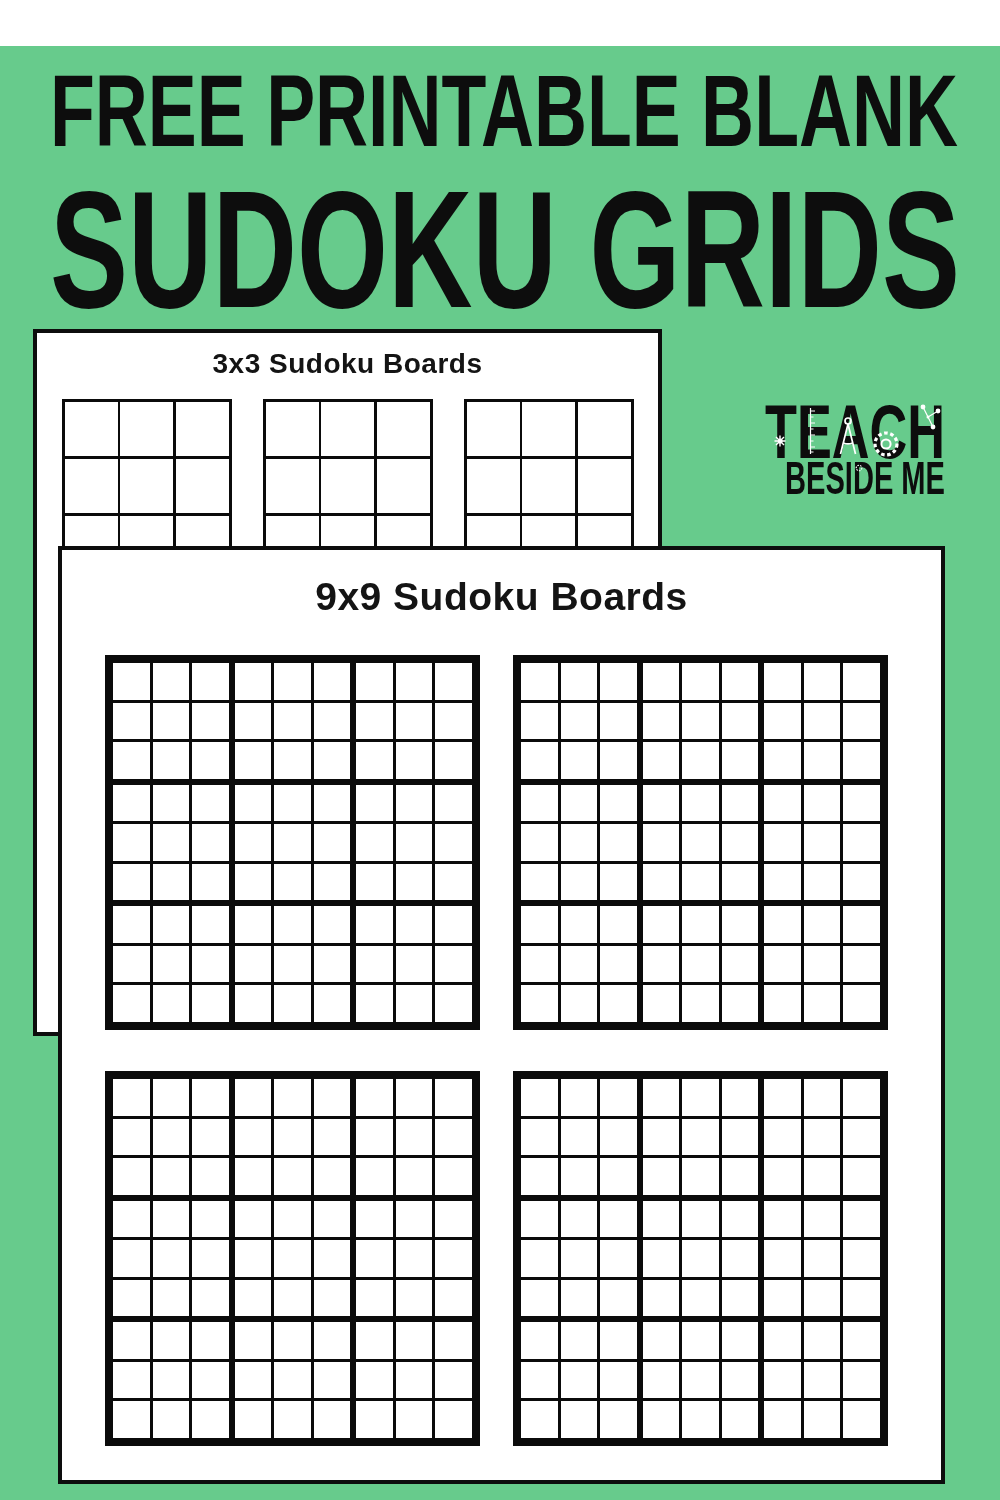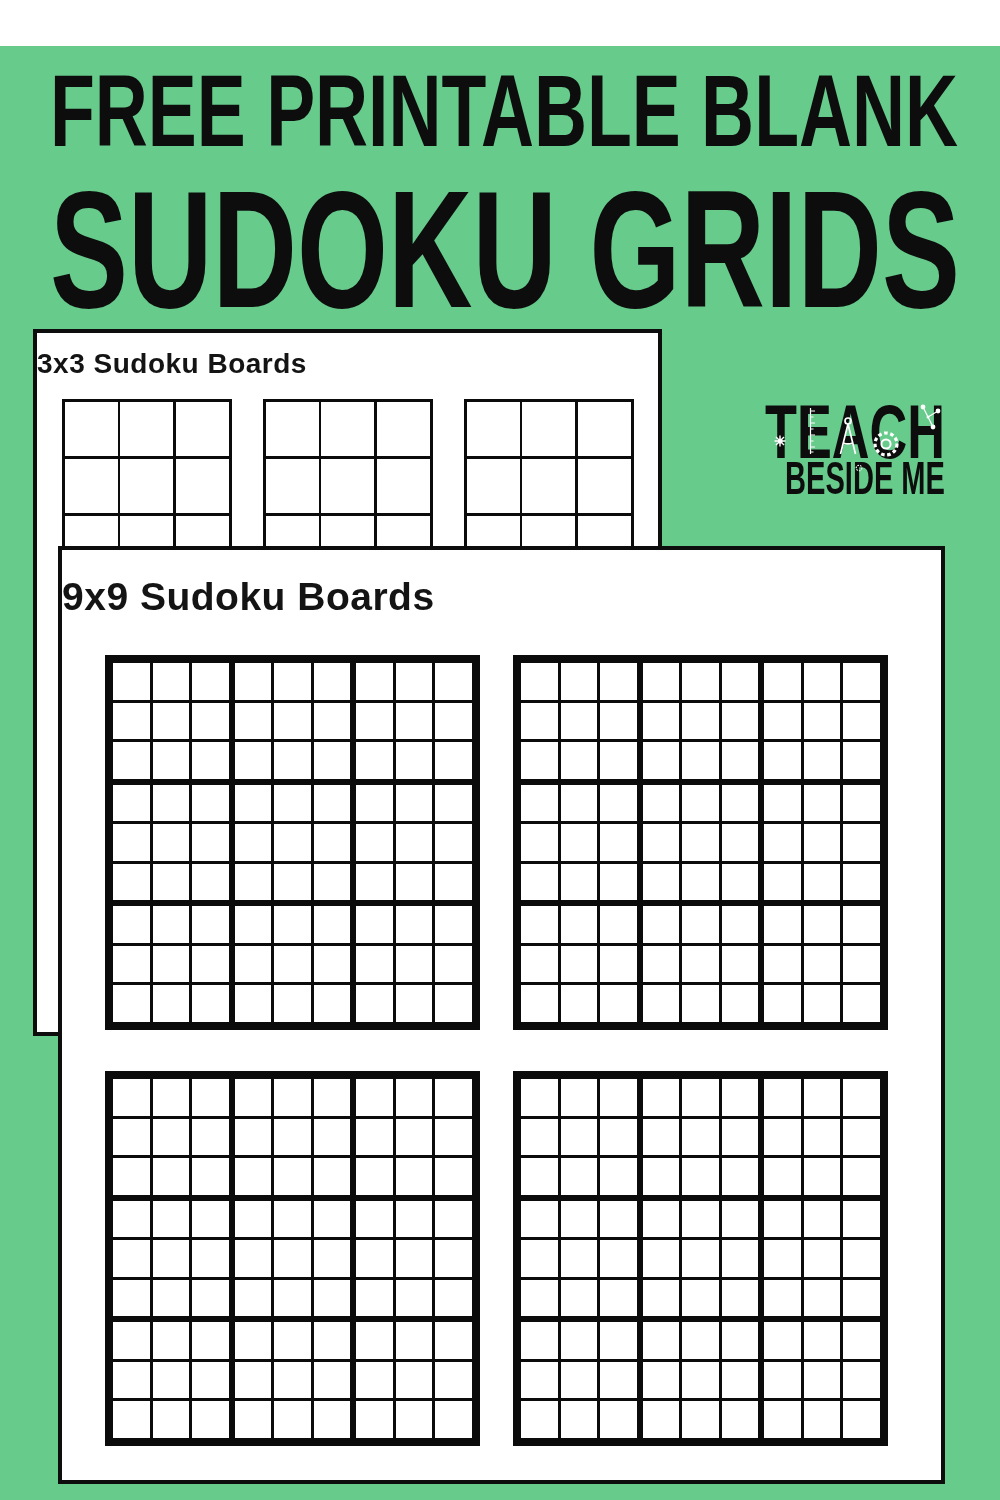--- a/index.html
+++ b/index.html
@@ -26,20 +26,21 @@
     position:absolute;
     background:var(--paper,#FFFFFF);
     border:4px solid var(--ink,#0D0D0D);
     box-sizing:border-box;
   }
   .page3 { left:33px; top:283px; width:629px; height:707px; z-index:1; }
   .page9 { left:58px; top:500px; width:887px; height:938px; z-index:2; }
 
   .page-title {
     position:absolute; left:0; right:0;
+    text-align:center;
     font-weight:bold;
     color:#141414;
     letter-spacing:0.5px;
     line-height:1.1;
   }
   .t3 { top:16px; font-size:28px; }
   .t9 { top:26px; font-size:39px; }
 
   
   .grids3 {

